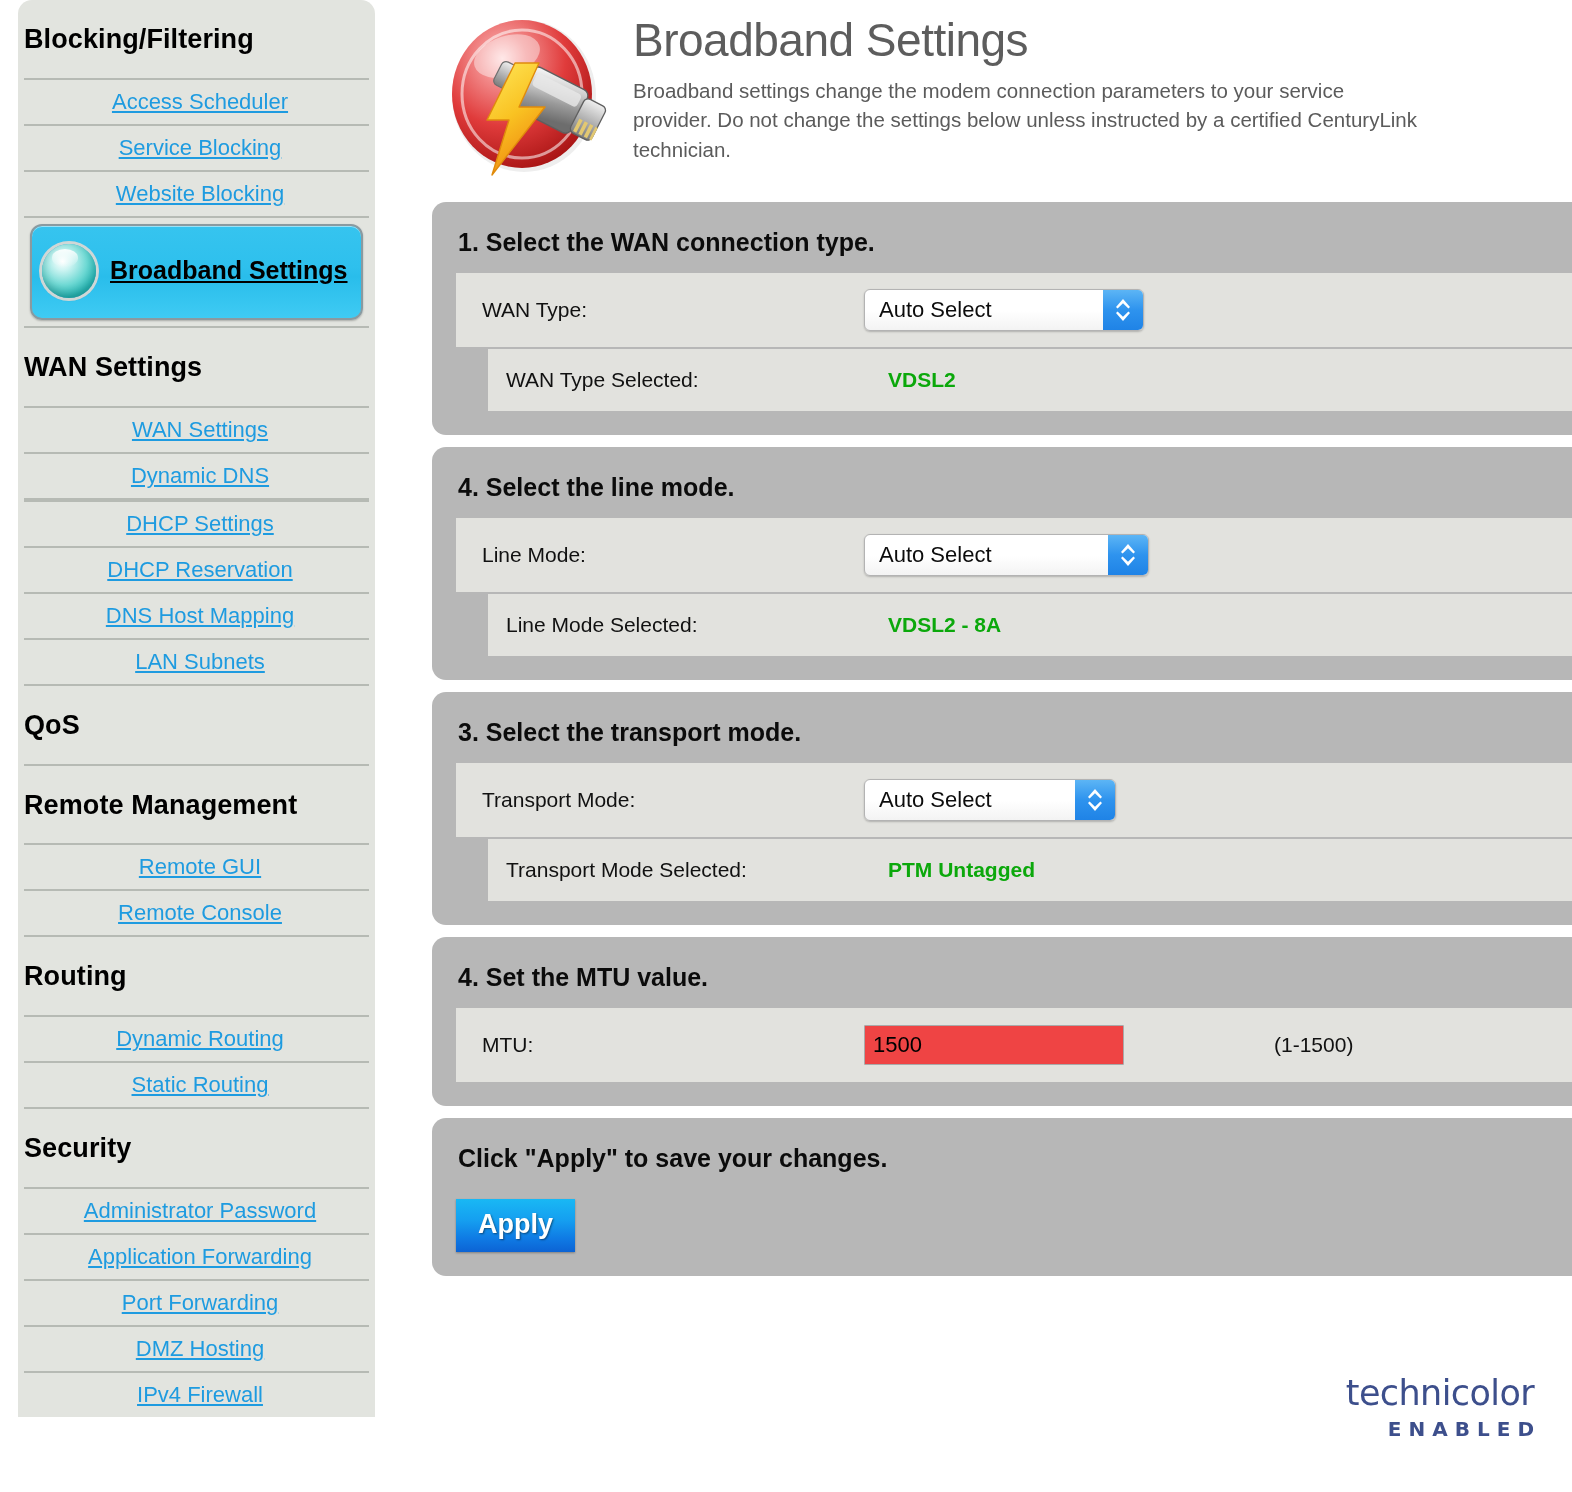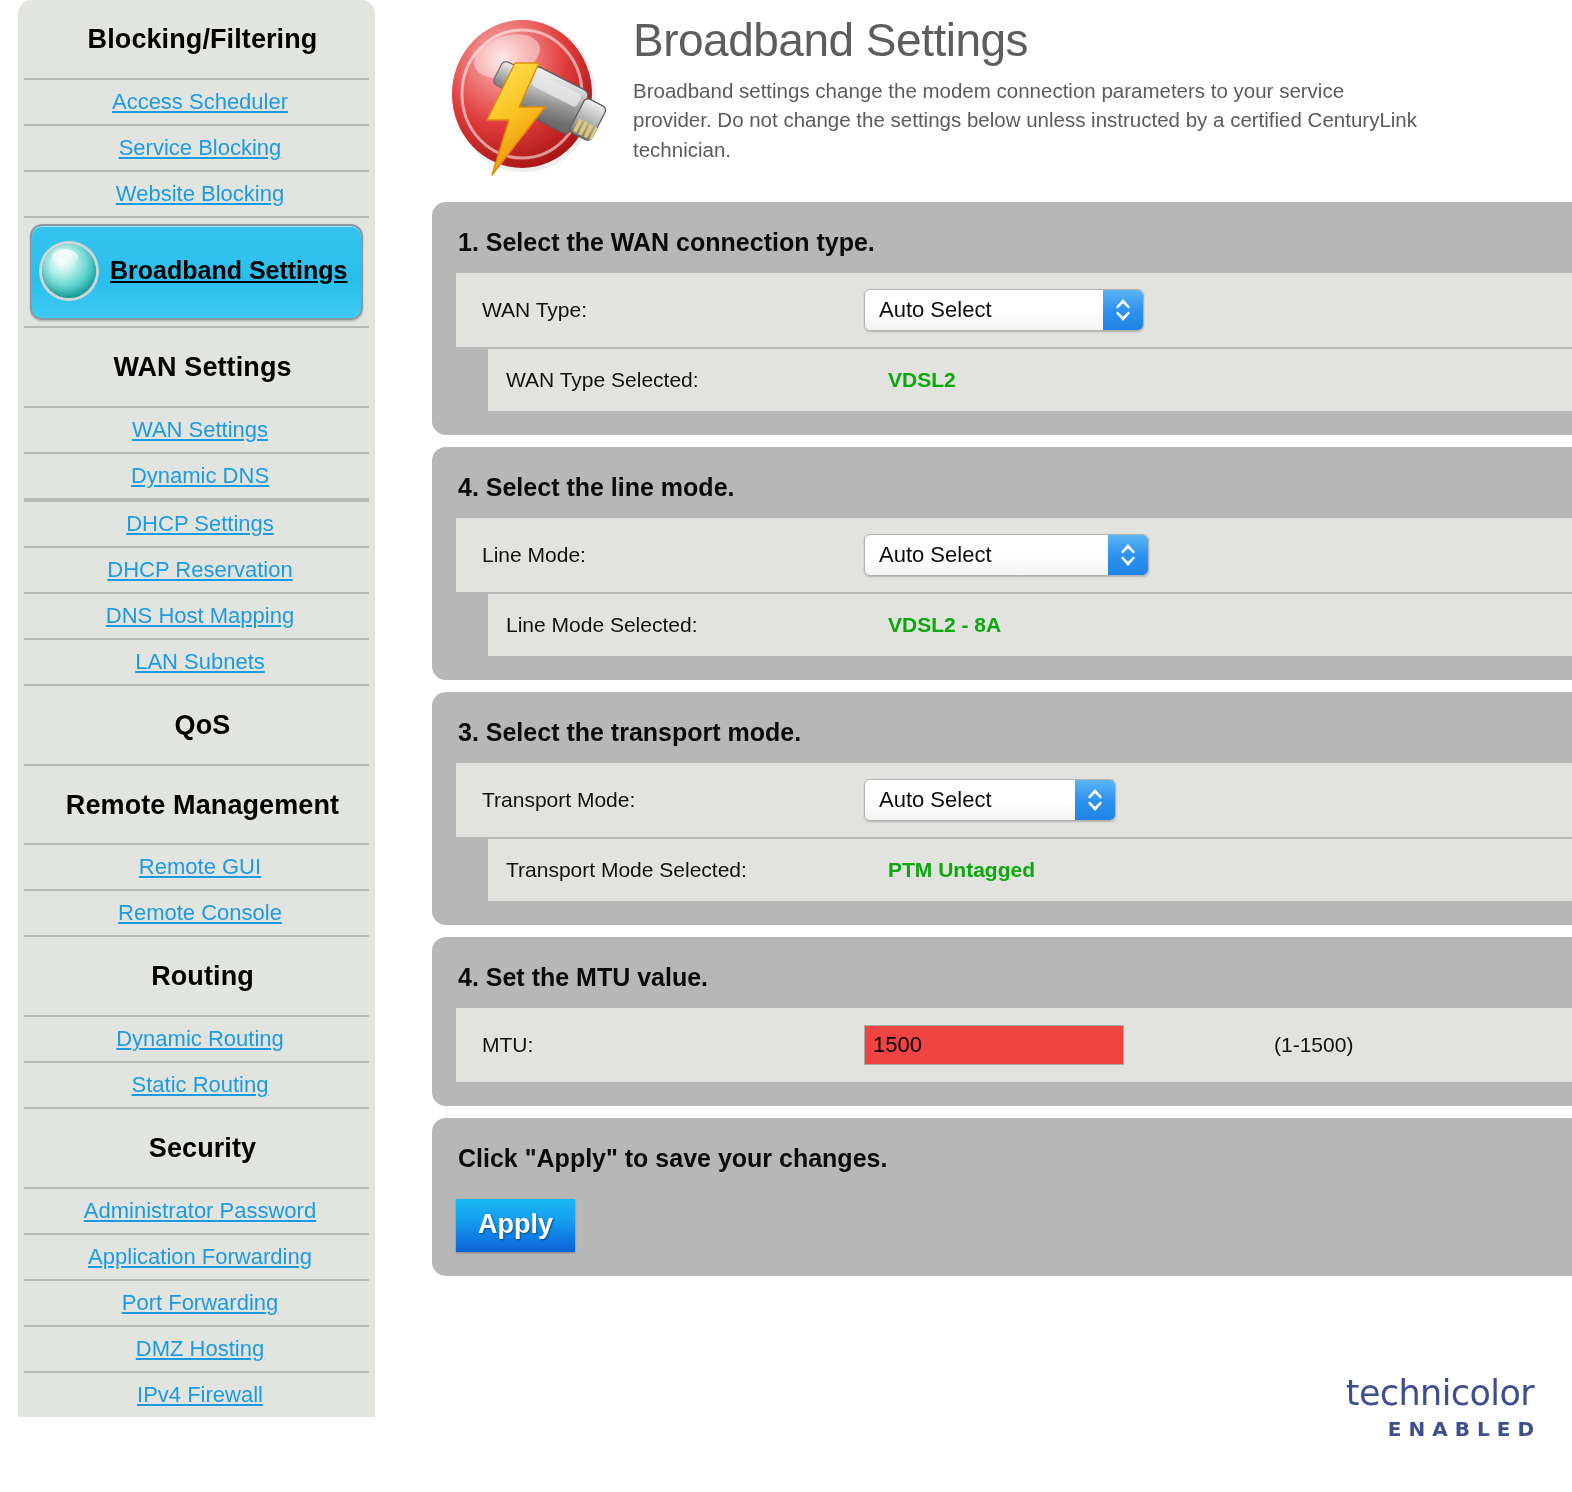--- a/index.html
+++ b/index.html
@@ -25,22 +25,22 @@
     border-top-left-radius: 14px;
     border-top-right-radius: 14px;
     box-sizing: border-box;
     overflow: hidden;
   }
   .sb-group { }
   .sb-header {
     font-size: 27px;
     font-weight: bold;
     color: #000;
-    text-align: center;
-    padding: 24px 10px 22px 22px;
+    text-align: left;
+    padding: 24px 10px 22px 6px;
     line-height: 1.18;
     letter-spacing: 0.1px;
   }
   .sb-sep {
     height: 2px;
     background: #b6bab4;
     margin: 0 6px 0 6px;
   }
   .sb-link-row {
     padding: 9px 10px 9px 17px;

